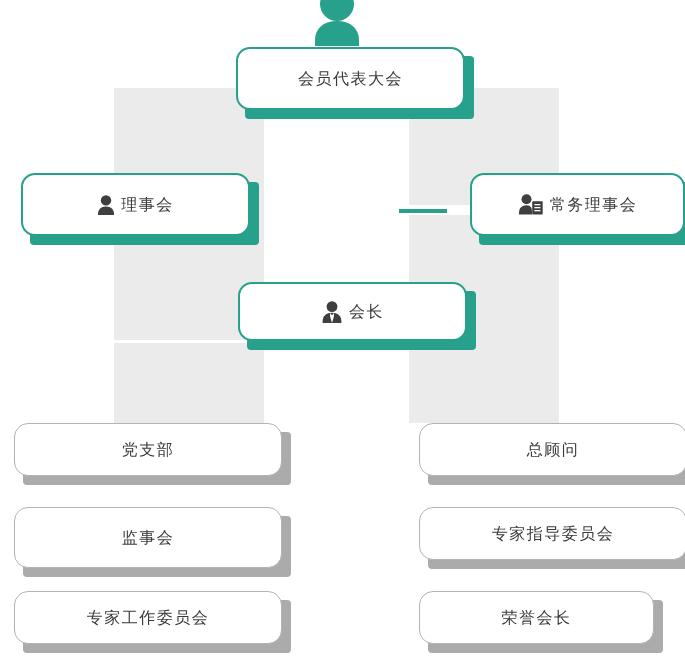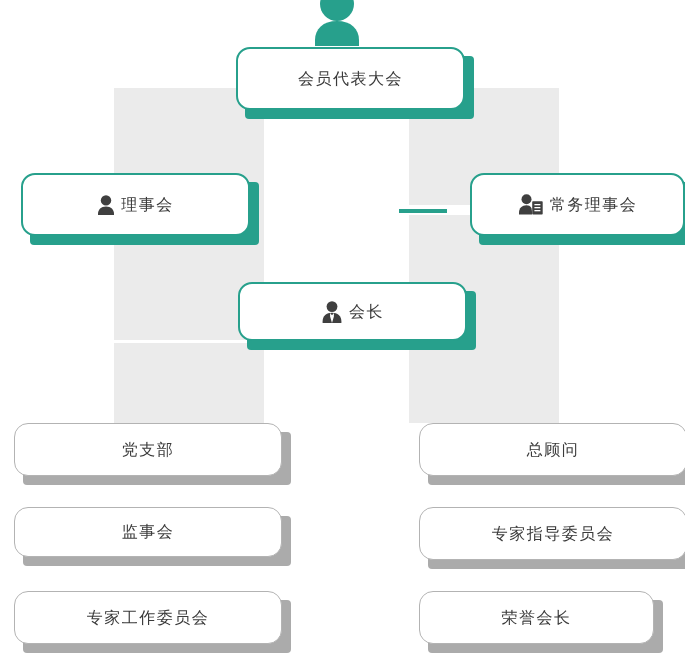--- a/index.html
+++ b/index.html
@@ -168,21 +168,21 @@
     </div>
   </div>
 
   <div class="node grey" style="left:405px; top:423px; width:277px; height:62px;">
     <div class="backing"></div>
     <div class="face">
       <span class="label">总顾问</span>
     </div>
   </div>
 
-  <div class="node grey" style="left:0px; top:507px; width:277px; height:59px;border-radius:28px;">
+  <div class="node grey" style="left:0px; top:507px; width:277px; height:70px;border-radius:28px;">
     <div class="backing"></div>
     <div class="face">
       <span class="label">监事会</span>
     </div>
   </div>
 
   <div class="node grey" style="left:0px; top:591px; width:277px; height:62px;">
     <div class="backing"></div>
     <div class="face">
       <span class="label">专家工作委员会</span>

